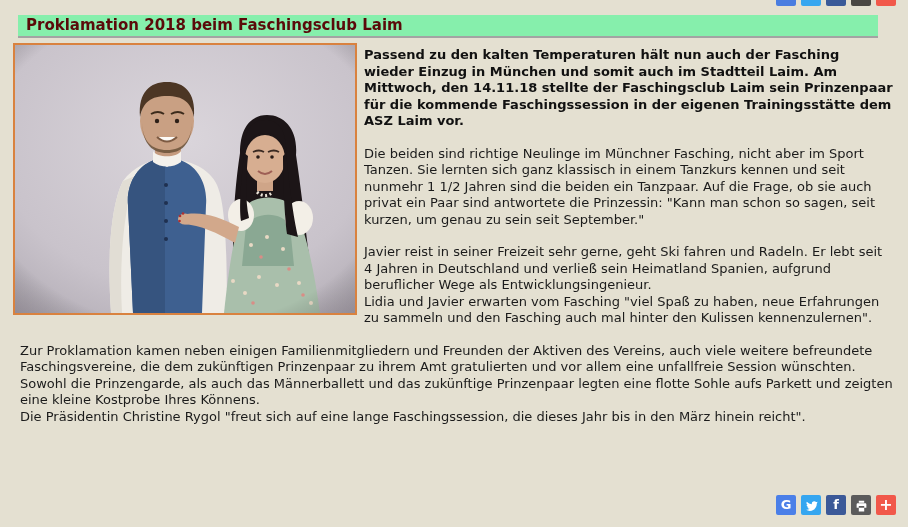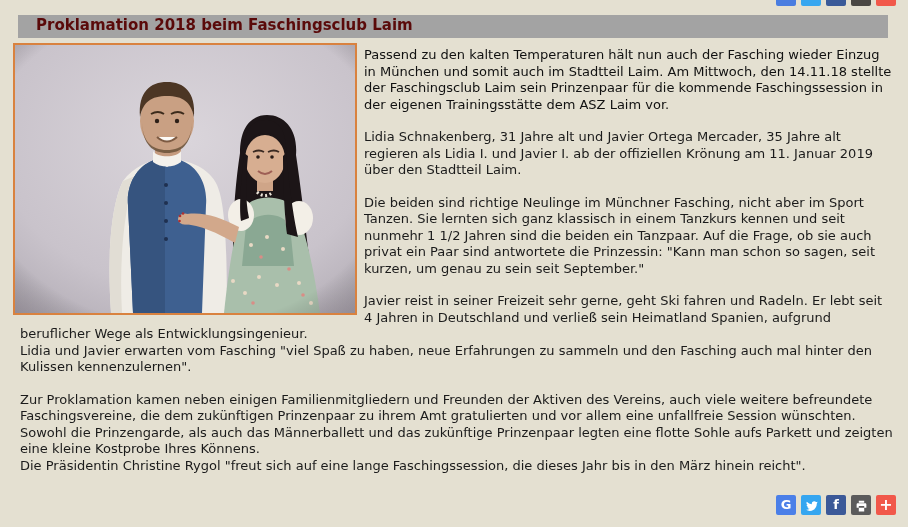--- a/index.html
+++ b/index.html
@@ -4,38 +4,38 @@
 <style>
   html,body{margin:0;padding:0;}
   body{
     width:908px;height:527px;position:relative;overflow:hidden;
     background:#e4e0d1;
     font-family:"DejaVu Sans","Liberation Sans",sans-serif;
     -webkit-font-smoothing:none;
   }
   .title-bar{
     position:absolute;left:18px;top:15px;width:852px;height:21px;
-    background:#a3a3a3;border-bottom:2px solid #a3a3a3;
+    background:#86efac;border-bottom:2px solid #a3a3a3;
     font-size:15px;font-weight:bold;color:#5a0a0a;
-    line-height:21px;padding-left:18px;
+    line-height:21px;padding-left:8px;
   }
   .content{
     position:absolute;top:41px;left:0;right:0;
     padding:0 15px 0 20px;
     font-size:13px;line-height:16.5px;color:#1b1b1b;
   }
   .photo{
     float:left;
     width:340px;height:268px;
     border:2px solid #d9823f;
     margin:2px 7px 10px -7px;
     background:#c7c1c9;
   }
   .content p{margin:16px 0;white-space:pre-line;}
-  .content p.intro{margin-top:6px;font-weight:normal;color:#111;}
+  .content p.intro{margin-top:6px;font-weight:bold;color:#111;}
   .share-row{position:absolute;right:12px;display:flex;gap:5px;}
   .share-row.top{top:-14px;}
   .share-row.bottom{top:495px;}
   .sicon{
     width:20px;height:20px;border-radius:2px;
     display:flex;align-items:center;justify-content:center;
     color:#fff;font-weight:bold;cursor:pointer;
     font-size:13px;line-height:20px;
   }
   .sicon svg{display:block;}
@@ -134,21 +134,20 @@
       <circle cx="243" cy="112" r="1.8" fill="#2a1d18"></circle>
       <circle cx="257" cy="112" r="1.8" fill="#2a1d18"></circle>
       <path d="M243 126 q7 6 14 0" stroke="#9e5f55" stroke-width="2" fill="none"></path>
       <path d="M242 147 q8 7 16 0" stroke="#ece5da" stroke-width="3" fill="none" stroke-dasharray="2 2.5"></path>
 
       <rect width="340" height="268" fill="url(#vig)"></rect>
     </svg>
   </div>
 
   <p class="intro">Passend zu den kalten Temperaturen hält nun auch der Fasching wieder Einzug in München und somit auch im Stadtteil Laim. Am Mittwoch, den 14.11.18 stellte der Faschingsclub Laim sein Prinzenpaar für die kommende Faschingssession in der eigenen Trainingsstätte dem ASZ Laim vor.</p>
-  <p>Lidia Schnakenberg, 31 Jahre alt und Javier Ortega Mercader, 35 Jahre alt regieren als Lidia I. und Javier I. ab der offiziellen Krönung am 11. Januar 2019 über den Stadtteil Laim.</p>
   <p>Die beiden sind richtige Neulinge im Münchner Fasching, nicht aber im Sport Tanzen. Sie lernten sich ganz klassisch in einem Tanzkurs kennen und seit nunmehr 1 1/2 Jahren sind die beiden ein Tanzpaar. Auf die Frage, ob sie auch privat ein Paar sind antwortete die Prinzessin: "Kann man schon so sagen, seit kurzen, um genau zu sein seit September."</p>
   <p>Javier reist in seiner Freizeit sehr gerne, geht Ski fahren und Radeln. Er lebt seit 4 Jahren in Deutschland und verließ sein Heimatland Spanien, aufgrund beruflicher Wege als Entwicklungsingenieur.
 Lidia und Javier erwarten vom Fasching "viel Spaß zu haben, neue Erfahrungen zu sammeln und den Fasching auch mal hinter den Kulissen kennenzulernen".</p>
   <p>Zur Proklamation kamen neben einigen Familienmitgliedern und Freunden der Aktiven des Vereins, auch viele weitere befreundete Faschingsvereine, die dem zukünftigen Prinzenpaar zu ihrem Amt gratulierten und vor allem eine unfallfreie Session wünschten. Sowohl die Prinzengarde, als auch das Männerballett und das zukünftige Prinzenpaar legten eine flotte Sohle aufs Parkett und zeigten eine kleine Kostprobe Ihres Könnens.
 Die Präsidentin Christine Rygol "freut sich auf eine lange Faschingssession, die dieses Jahr bis in den März hinein reicht".</p>
 
   <div class="clear"></div>
 </div>
 
 <div class="share-row bottom">

